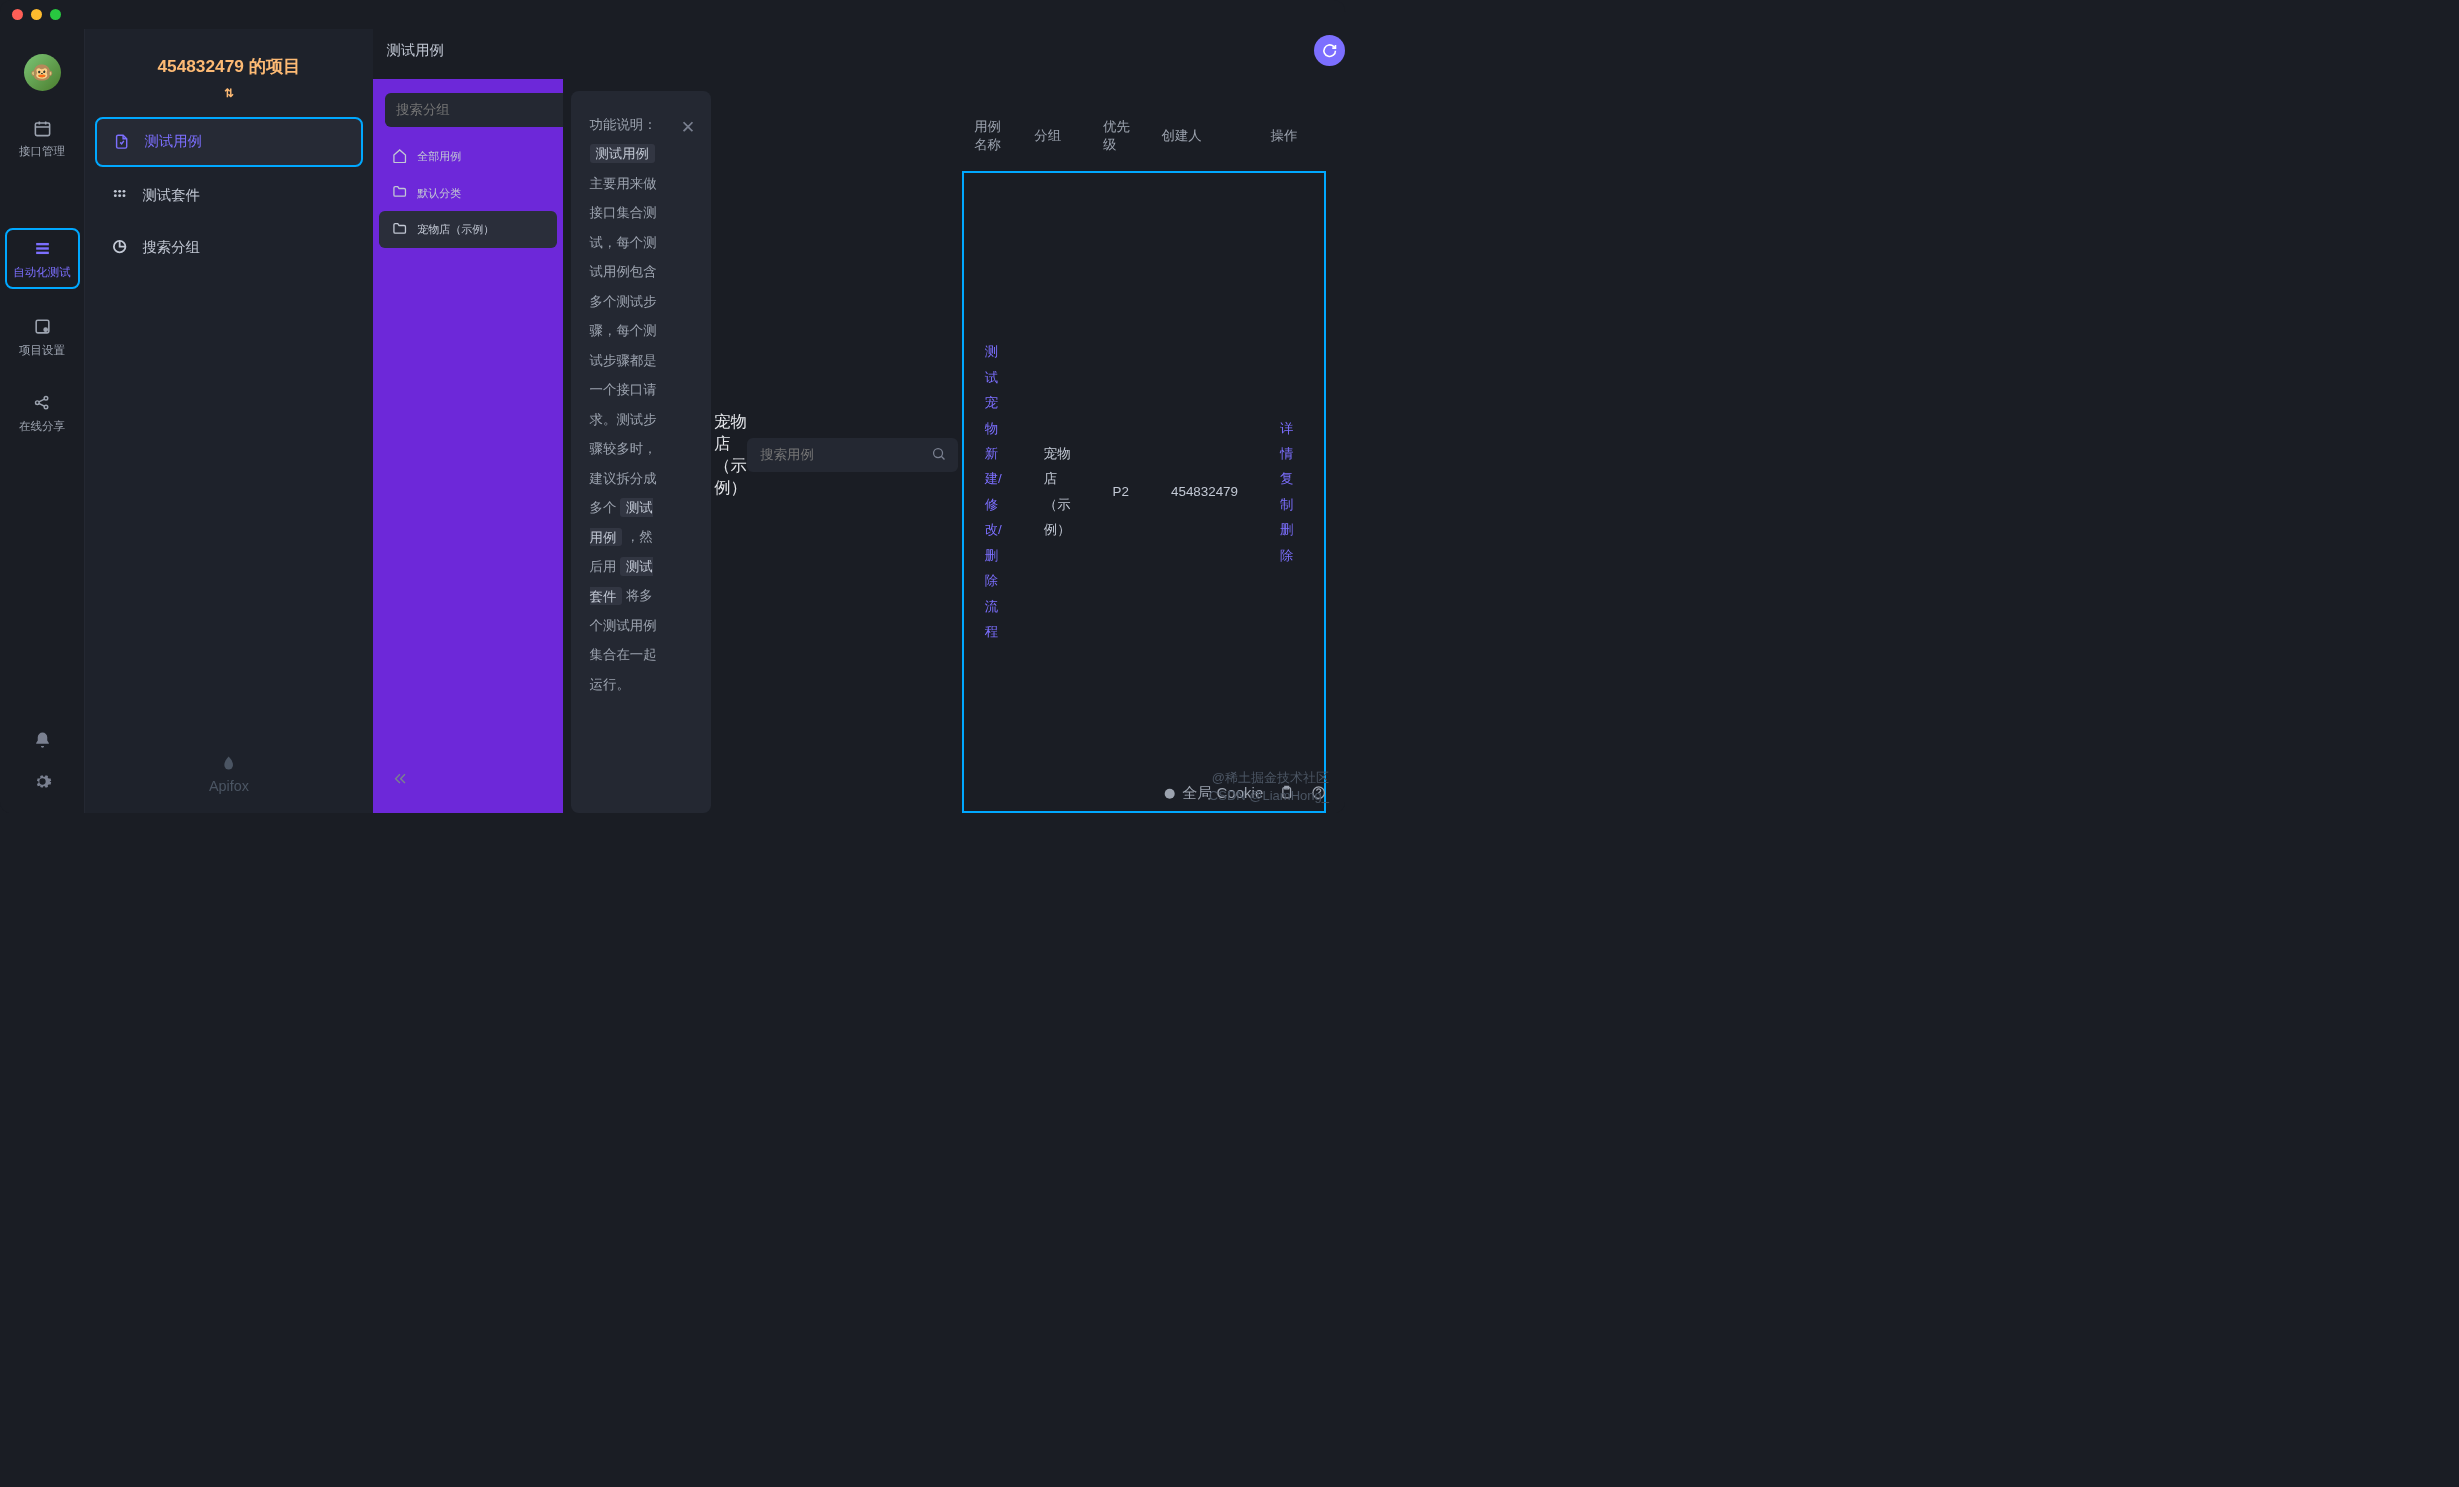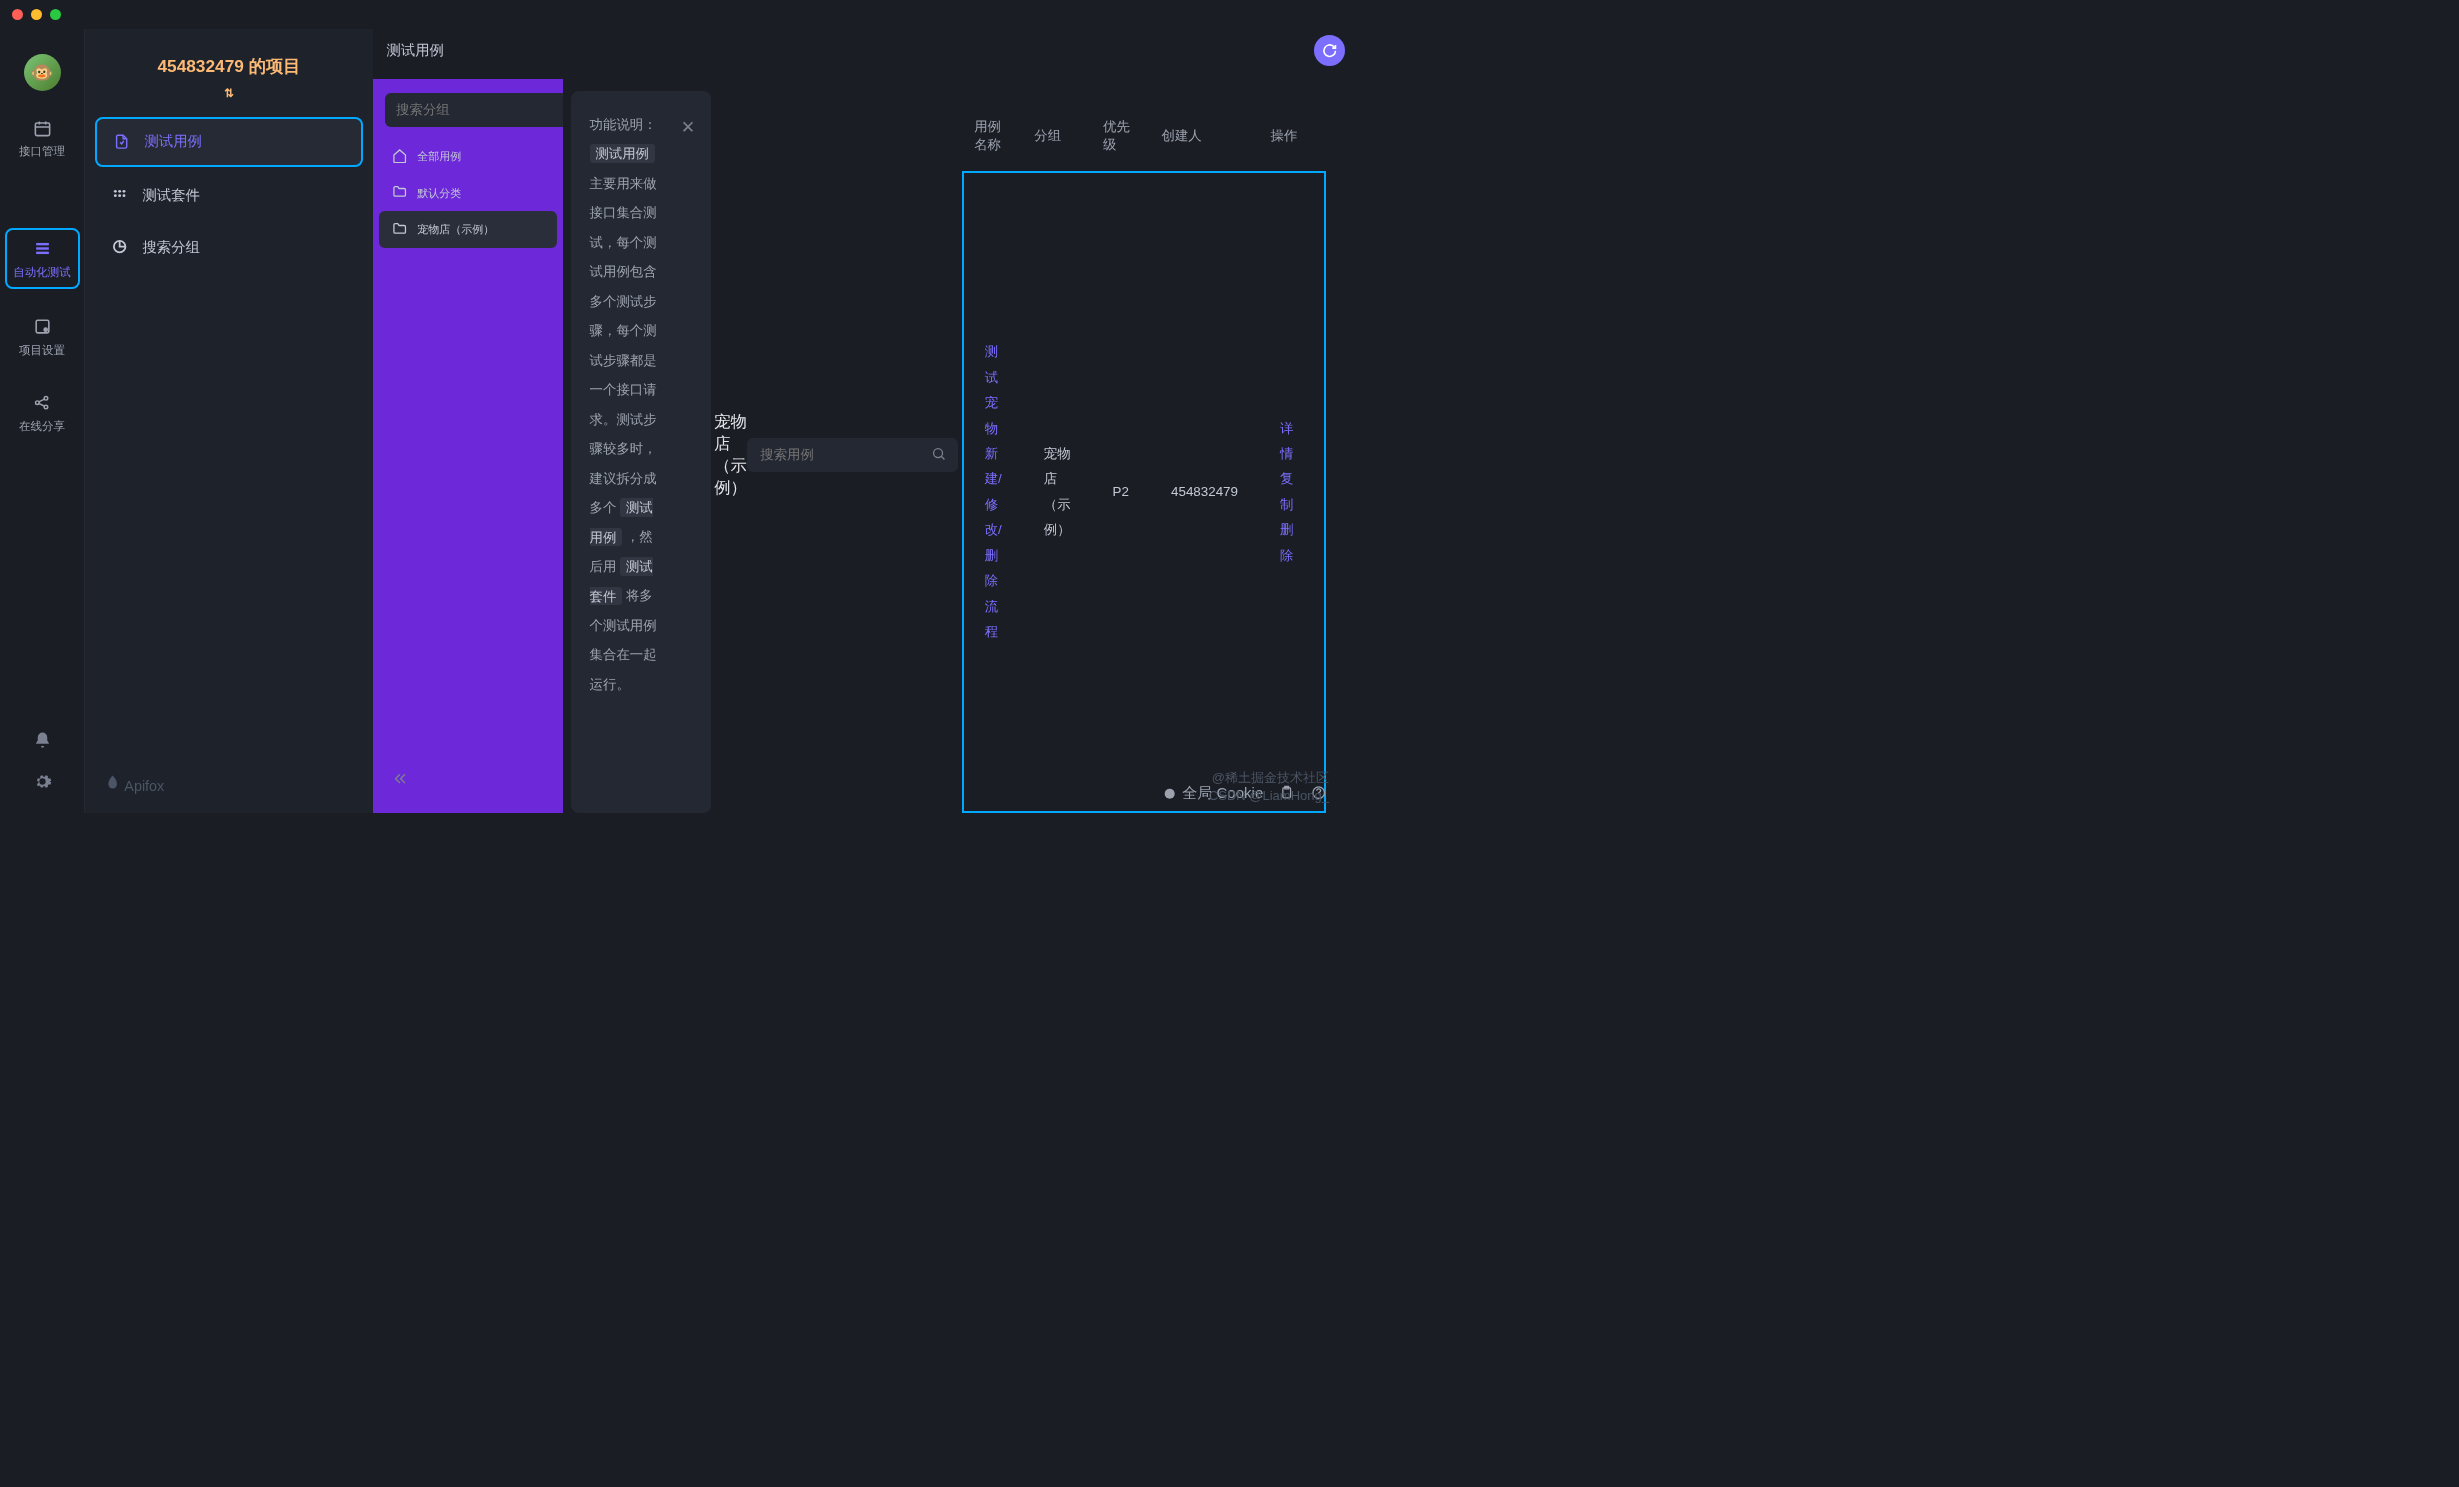--- a/index.html
+++ b/index.html
@@ -85,22 +85,22 @@
       display: flex; align-items: center; gap: 13.4px;
       font-size: 14.4px; cursor: pointer; color: #c2c8d4;
     }
     .nav-item.active {
       border: 2.9px solid #00a8ff; color: #7c6fff;
       background: #262a35;
     }
     .nav-icon { width: 19px; height: 19px; display: flex; align-items: center; justify-content: center; }
     .sidebar-footer {
       margin-top: auto; padding: 19px;
-      display: flex; align-items: flex-end; gap: 3px;
-      color: #4b5563; font-size: 14.4px;
+      display: flex; align-items: center; gap: 3px;
+      color: #4b5563; font-size: 14.4px; flex-direction: column;
     }
 
     
     .tree-panel {
       width: 190px;
       background: #6d28d9;
       padding: 9.6px 5.8px;
       display: flex; flex-direction: column;
     }
     .search-row { display: flex; gap: 7.7px; padding: 3.8px 5.8px 11.5px; align-items: center; }

